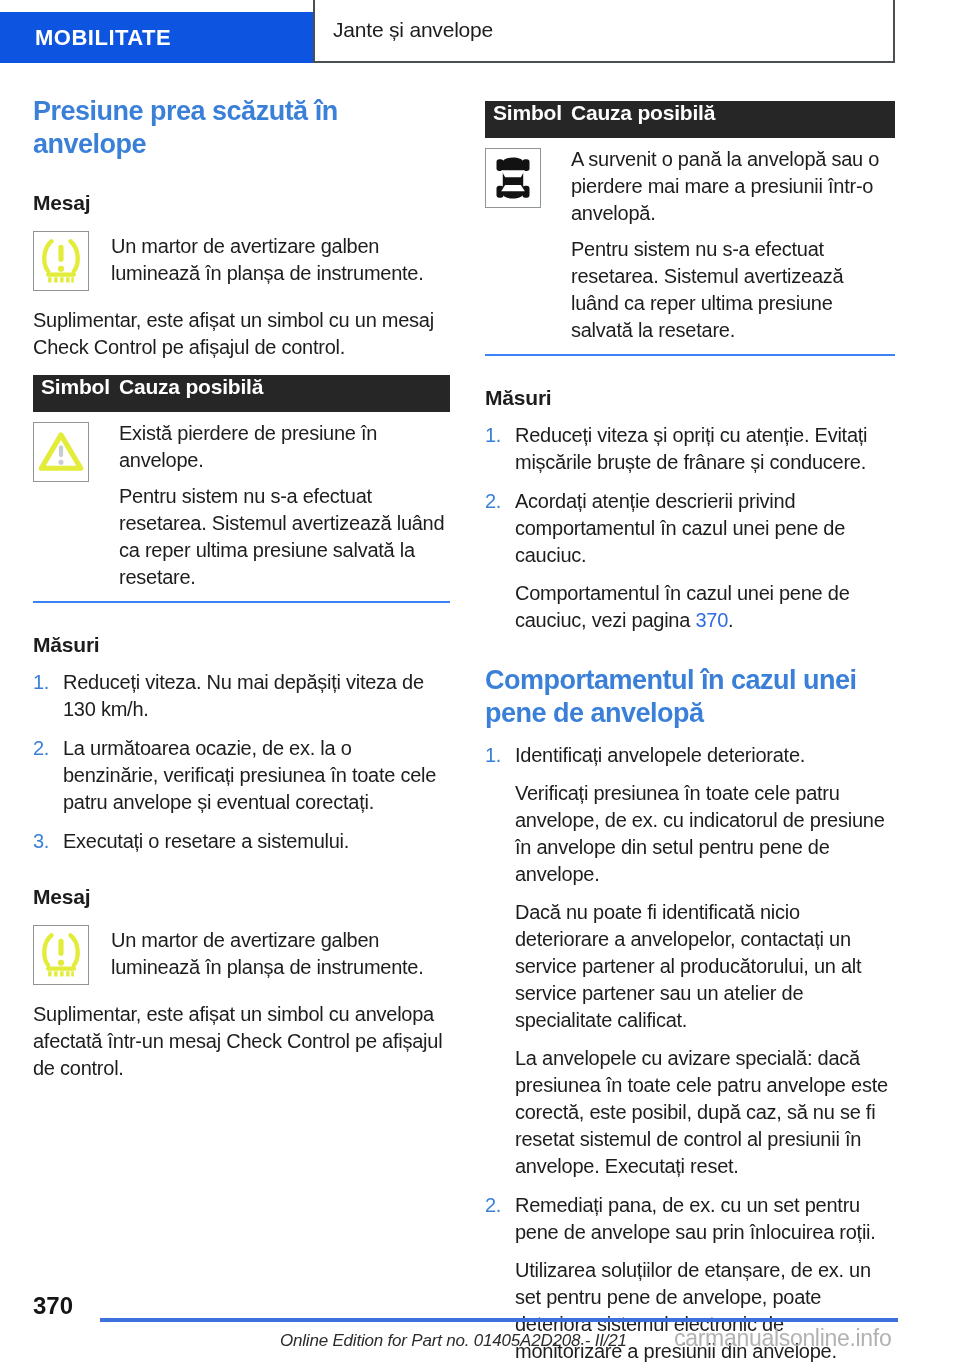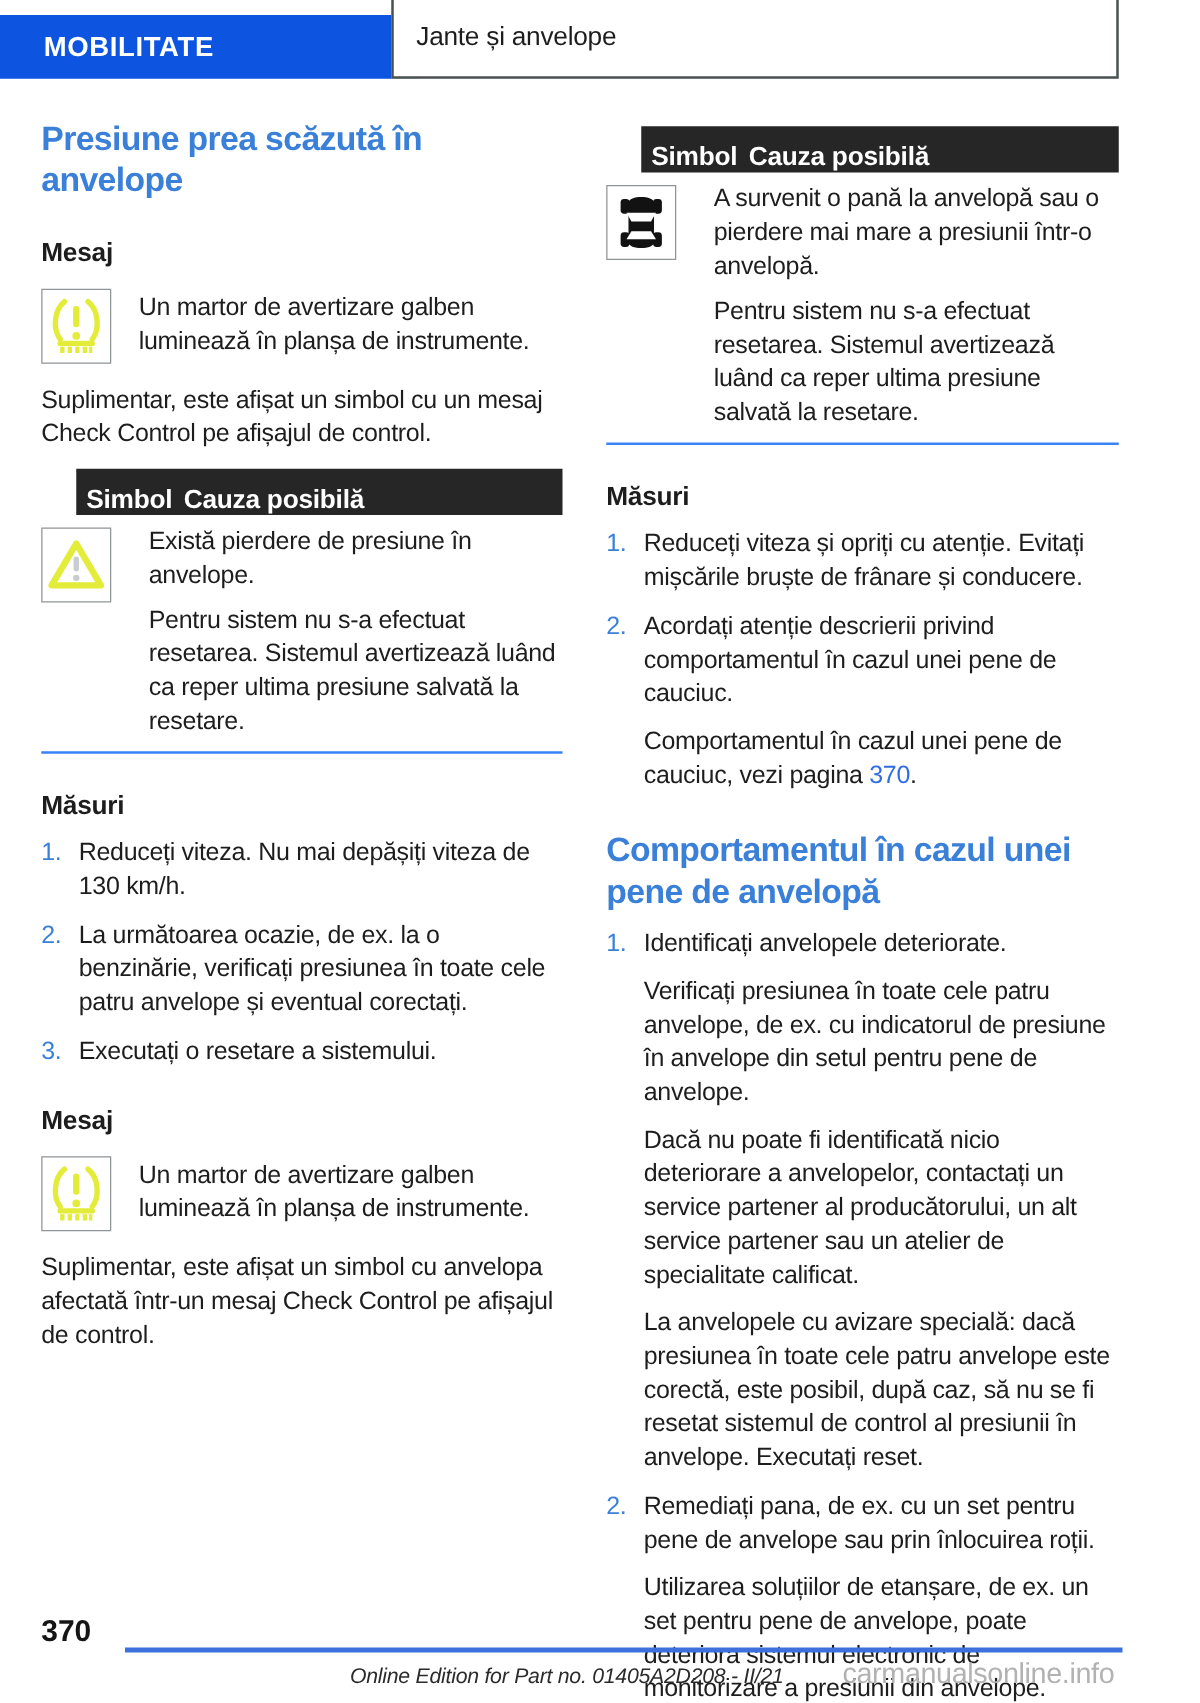--- a/index.html
+++ b/index.html
@@ -35,22 +35,22 @@
   .msg-row{display:flex;margin-top:16px;}
   .msg-row p{flex:1;padding-top:2px;}
   .icon-box{
     width:56px;height:60px;border:1px solid #8f9496;background:#fff;box-sizing:border-box;
     display:flex;align-items:center;justify-content:center;flex:none;
   }
   .msg-row .icon-box{margin-right:22px;}
   
   .tbl{margin-top:14px;}
   .tbl-head{
-    background:#262626;color:#fff;height:37px;display:flex;align-items:flex-end;
-    font-weight:bold;font-size:21px;letter-spacing:-0.2px;margin-left:28px;
+    background:#262626;color:#fff;height:37px;display:flex;align-items:flex-start;
+    font-weight:bold;font-size:21px;letter-spacing:-0.2px;
   }
   .tbl-head .c1{width:78px;padding-left:8px;box-sizing:content-box;}
   .tbl-row{display:flex;padding:8px 0 10px 0;border-bottom:2px solid #3b82f6;}
   .tbl-row .c1{width:86px;flex:none;padding-top:2px;}
   .tbl-row .c2{flex:1;}
   .tbl-row .c2 p + p{margin-top:9px;}
   
   .olist{margin-top:8px;}
   .oitem{display:flex;margin-top:12px;}
   .oitem .num{color:#3b80d8;font-size:20px;line-height:27px;width:30px;flex:none;letter-spacing:-0.25px;}

